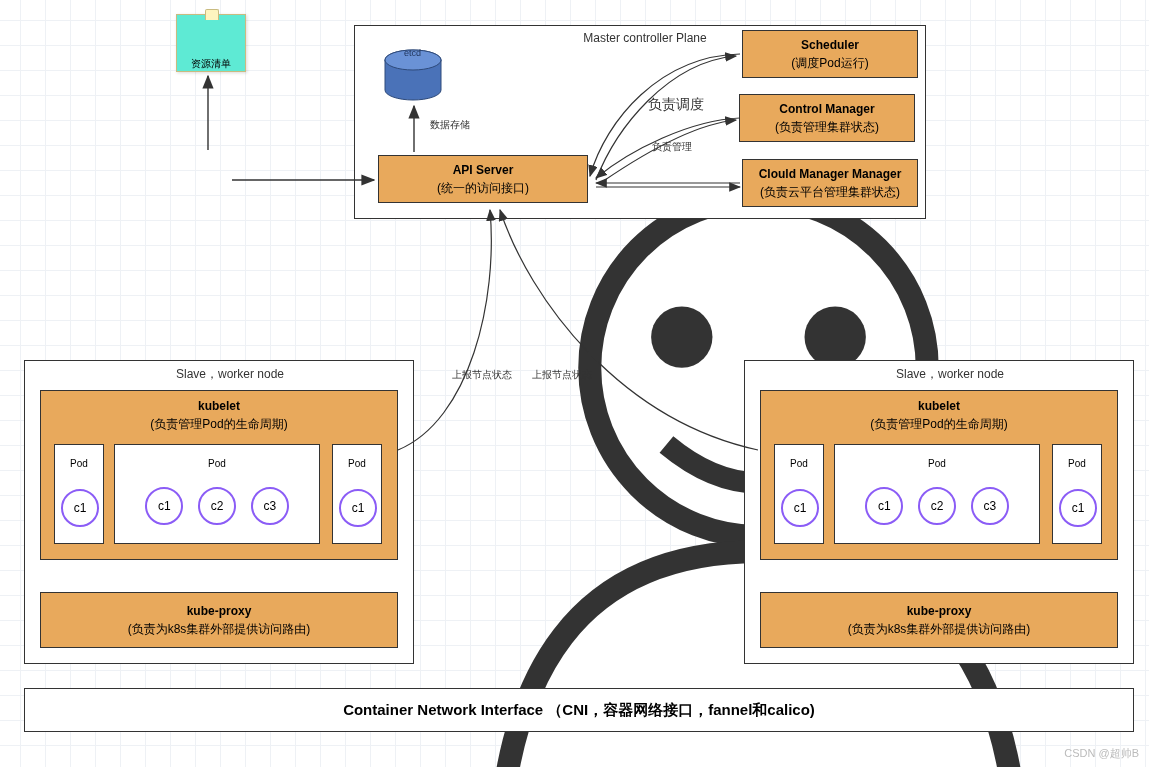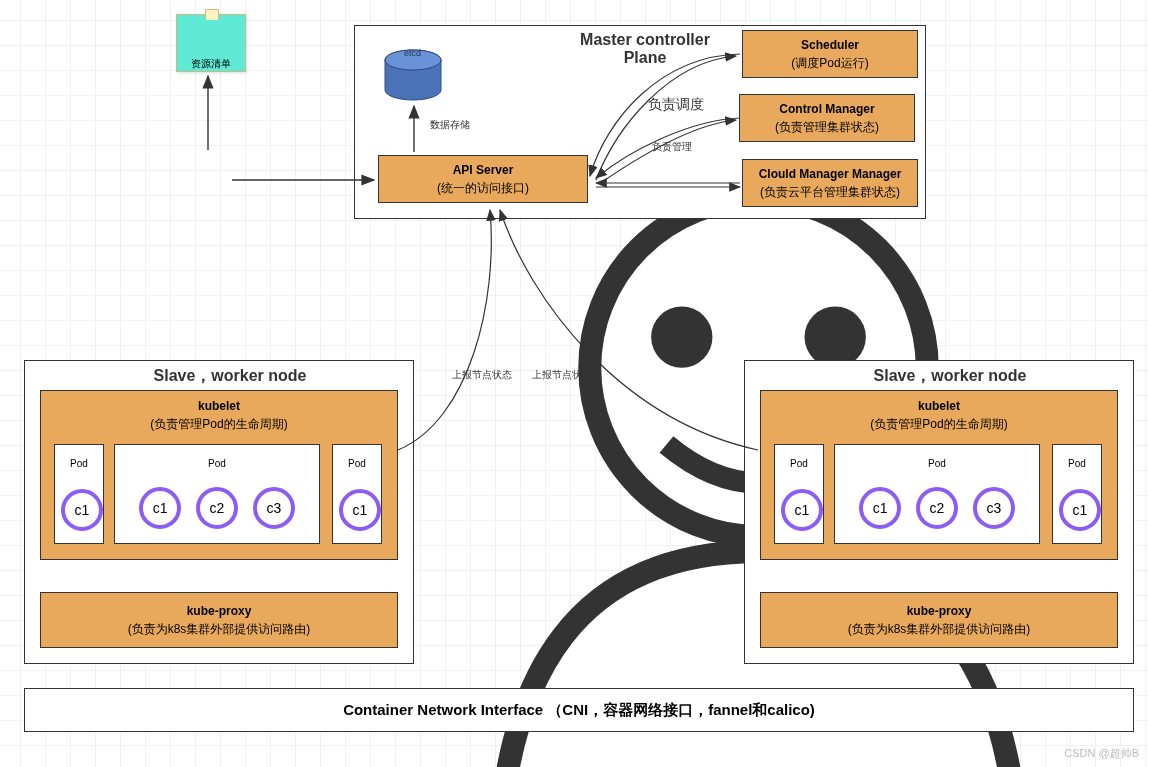--- a/index.html
+++ b/index.html
@@ -1,23 +1,23 @@
 <!DOCTYPE html>
 <html><head>
 <meta charset="utf-8">
 <style>
   html,body{margin:0;padding:0;width:1149px;height:767px;font-family:"Microsoft YaHei",Arial,sans-serif;background:#fff;overflow:hidden}
   .grid{position:absolute;inset:0;background-image:linear-gradient(#eef1f5 1px,transparent 1px),linear-gradient(90deg,#eef1f5 1px,transparent 1px);background-size:25px 25px;background-position:-5px -5px}
   .box{position:absolute;background:#fff;border:1.5px solid #333;box-sizing:border-box}
   .obox{position:absolute;background:#e8a95c;border:1.5px solid #333;box-sizing:border-box;display:flex;flex-direction:column;align-items:center;justify-content:center;text-align:center;font-size:12px;line-height:1.5}
   .obox .t{font-weight:bold}
   .label{position:absolute;font-size:11px;color:#333}
-  .title{font-size:16px;font-weight:bold;text-align:center}
+  .title{font-size:12px;font-weight:normal;text-align:center}
   .podbox{position:absolute;background:#fff;border:1px solid #333;box-sizing:border-box;text-align:center;font-size:10px;padding-top:13px}
-  .circ{width:34px;height:34px;border:4px solid #8b5cf6;border-radius:50%;display:inline-flex;align-items:center;justify-content:center;font-size:14px;margin:4px 6px}
+  .circ{width:34px;height:34px;border:2px solid #8b5cf6;border-radius:50%;display:inline-flex;align-items:center;justify-content:center;font-size:12px;margin:4px 6px}
   .sticky{position:absolute;width:68px;height:56px;background:#5eead4;border:1px solid #c9bb80;box-shadow:1px 1px 3px rgba(0,0,0,.15);font-size:10px;display:flex;align-items:flex-end;justify-content:center}
   .sticky::before{content:"";position:absolute;top:-6px;left:28px;width:12px;height:10px;background:#fef4bf;border:1px solid #c9bb80;border-bottom:none;border-radius:2px 2px 0 0}
   .user{position:absolute;width:46px;height:50px}
   .wm{position:absolute;right:10px;bottom:6px;font-size:11px;color:#bbb}
   svg{position:absolute;inset:0;width:1149px;height:767px;pointer-events:none}
 </style>
 </head>
 <body>
 
 <div class="grid"></div>

